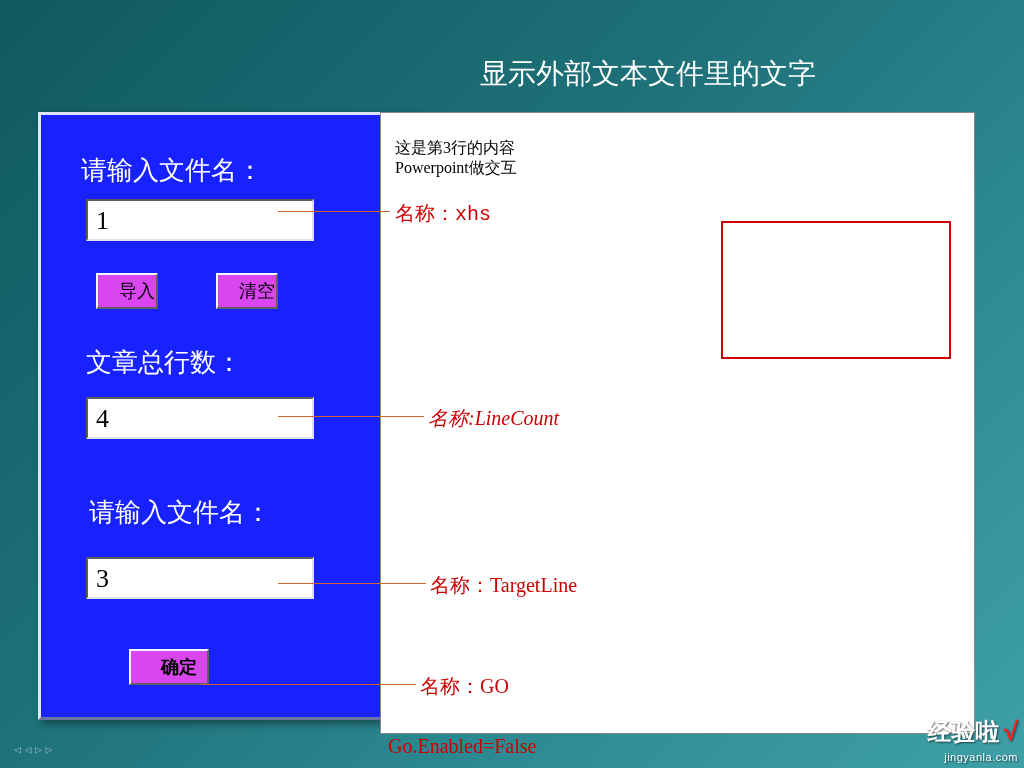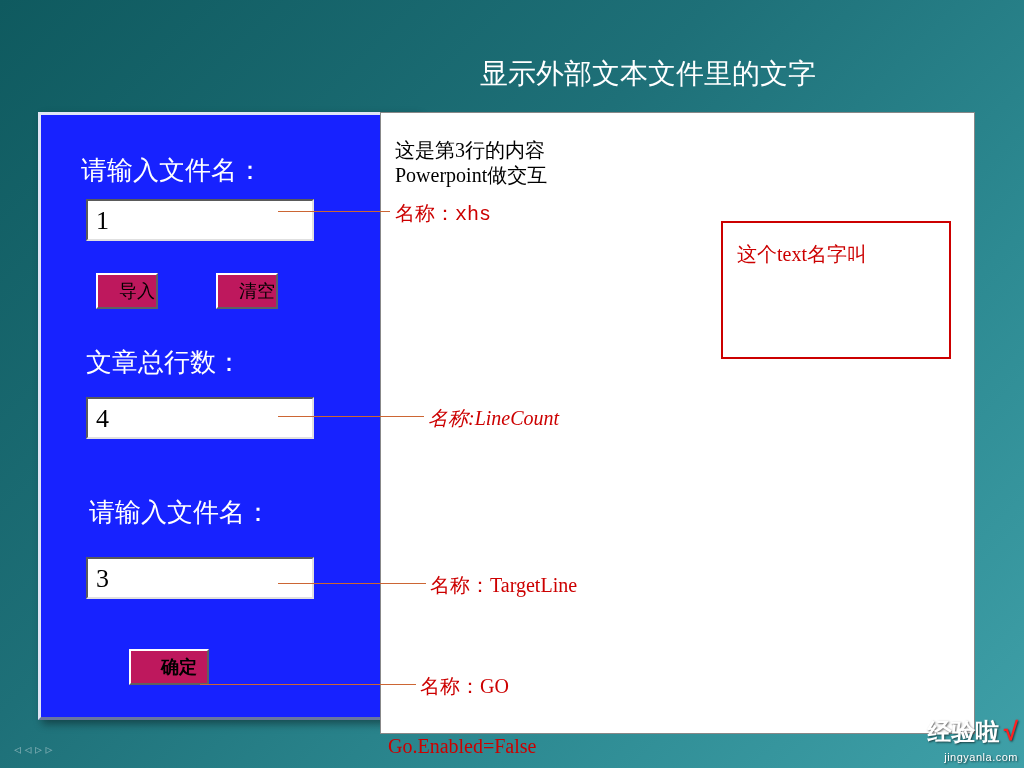--- a/index.html
+++ b/index.html
@@ -51,21 +51,21 @@
     font-family:"SimSun","宋体",serif;
     padding:2px 8px 0 8px;
     color:#000;
   }
   .in1{top:84px;}
   .in2{top:282px;}
   .in3{top:442px;}
   .btn{
     position:absolute;
     width:62px;height:36px;
-    background:#be185d;
+    background:#d946ef;
     border:2px solid;
     border-top-color:#ffffff;
     border-left-color:#ffffff;
     border-right-color:#606060;
     border-bottom-color:#606060;
     font-size:18px;
     font-family:"SimSun","宋体",serif;
     color:#000;
     text-align:center;
     line-height:32px;
@@ -78,21 +78,21 @@
   .white-panel{
     position:absolute;
     top:112px;left:380px;
     width:595px;height:622px;
     background:#ffffff;
     border:1px solid #888;
   }
   .content-text{
     position:absolute;
     top:25px;left:14px;
-    font-size:20px;
+    font-size:16px;
     font-family:"SimSun","宋体",serif;
     color:#000;
     line-height:1.25;
   }
   .info-box{
     position:absolute;
     top:108px;left:340px;
     width:230px;height:138px;
     border:2px solid #cc0000;
     padding:18px 14px;
@@ -180,21 +180,20 @@
 
   <button class="btn btn-ok">确定</button>
 </div>
 
 <div class="white-panel">
   <div class="content-text">
     <span>这是第3行的内容</span><br>
     <span>Powerpoint做交互</span>
   </div>
   <div class="info-box">
-    <div class="info-line1">这个text名字叫</div>
   </div>
 </div>
 
 <div class="leader ld1"></div>
 <div class="anno anno1">名称：xhs</div>
 
 <div class="leader ld2"></div>
 <div class="anno anno2">名称:LineCount</div>
 
 <div class="leader ld3"></div>

